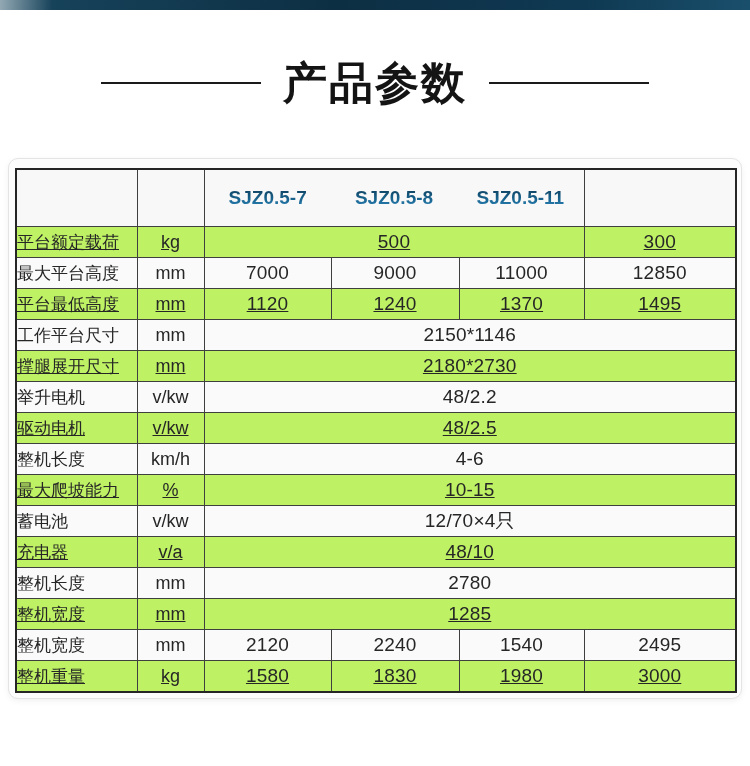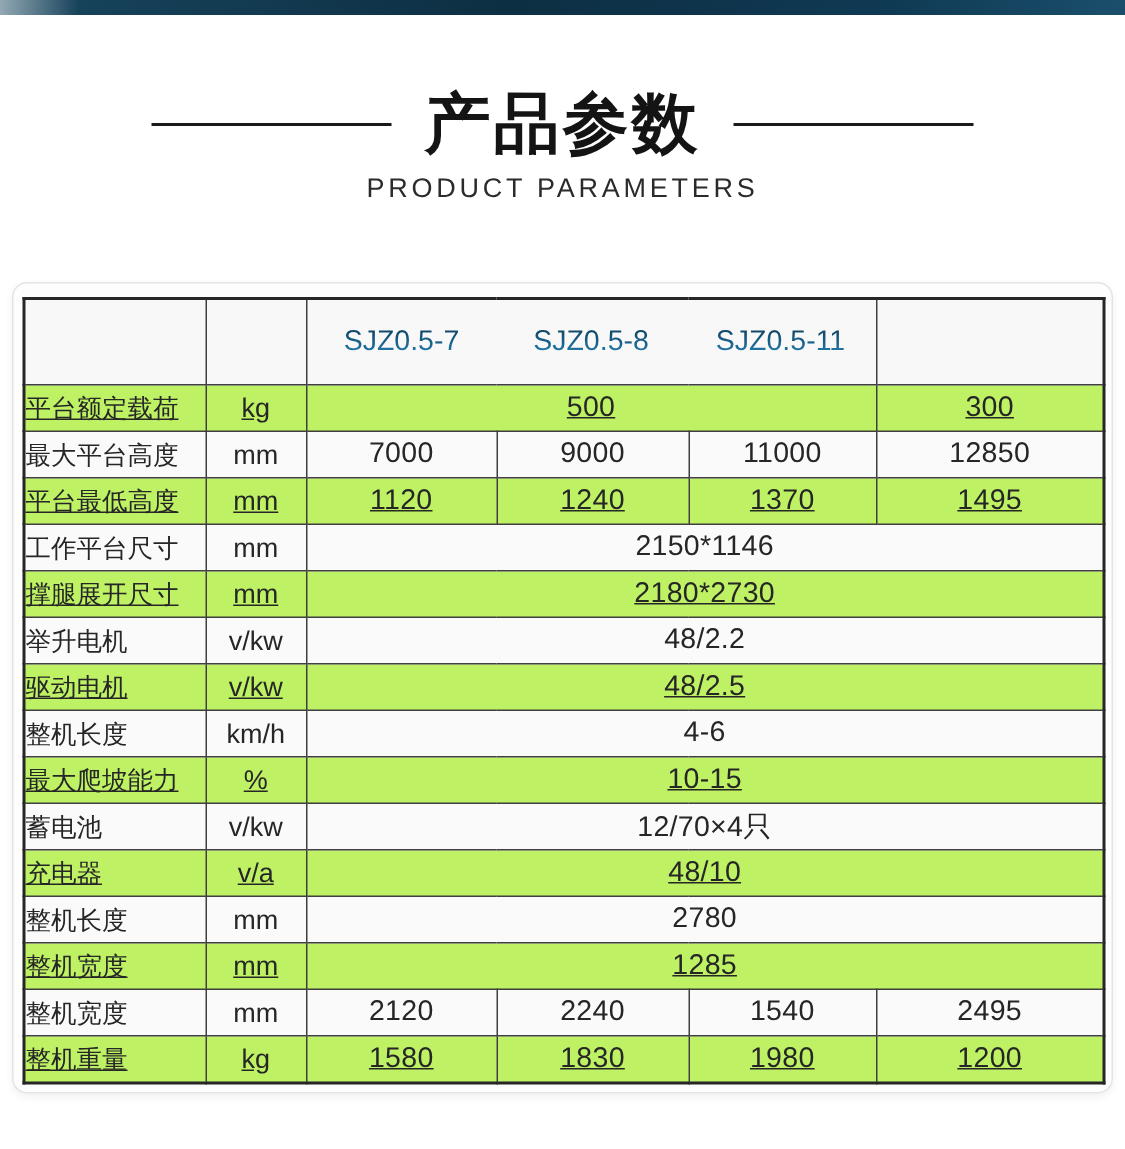--- a/index.html
+++ b/index.html
@@ -54,36 +54,35 @@
     -webkit-background-clip:text;background-clip:text;
     -webkit-text-fill-color:transparent;color:#18608c;
   }
   td.lbl{font-size:17px;text-align:left;padding-left:13px;color:#1f1f1f;}
   td.unit{font-size:18px;text-align:center;}
   td.val{font-size:19px;text-align:center;letter-spacing:0.2px;}
   td.model-lbl{font-size:21px;text-align:left;padding-left:13px;}
   td.unit-lbl{font-size:20px;text-align:center;}
   td.models-merged{padding:0;}
   .models-flex{display:flex;width:100%;}
-  .models-flex span{flex:1;text-align:center;font-size:19px;font-weight:normal;}
+  .models-flex span{flex:1;text-align:center;font-size:19px;font-weight:bold;}
   td.model-last{font-size:19px;text-align:center;font-weight:bold;}
   td.nb{border-right-style:hidden;}
 </style>
 </head>
 <body>
 
 <div class="top-bar"></div>
 
 <div class="title-section">
   <div class="title-row">
     <div class="title-line"></div>
     <h1 class="main-title">产品参数</h1>
     <div class="title-line"></div>
   </div>
-  <div class="sub-title">PRODUCT PARAMETERS</div>
 </div>
 
 <div class="card">
   <table class="spec">
     <colgroup>
       <col style="width:121px">
         <col style="width:67px">
         <col style="width:127px">
       <col style="width:128px">
         <col style="width:125px">
@@ -196,17 +195,17 @@
         <td class="val">1540</td>
         <td class="val">2495</td>
       </tr>
 
       <tr class="shade">
         <td class="lbl">整机重量</td>
         <td class="unit">kg</td>
         <td class="val">1580</td>
         <td class="val">1830</td>
         <td class="val">1980</td>
-        <td class="val">1200</td>
+        <td class="val">3000</td>
       </tr>
     </tbody>
   </table>
 </div>
 
 </body></html>

